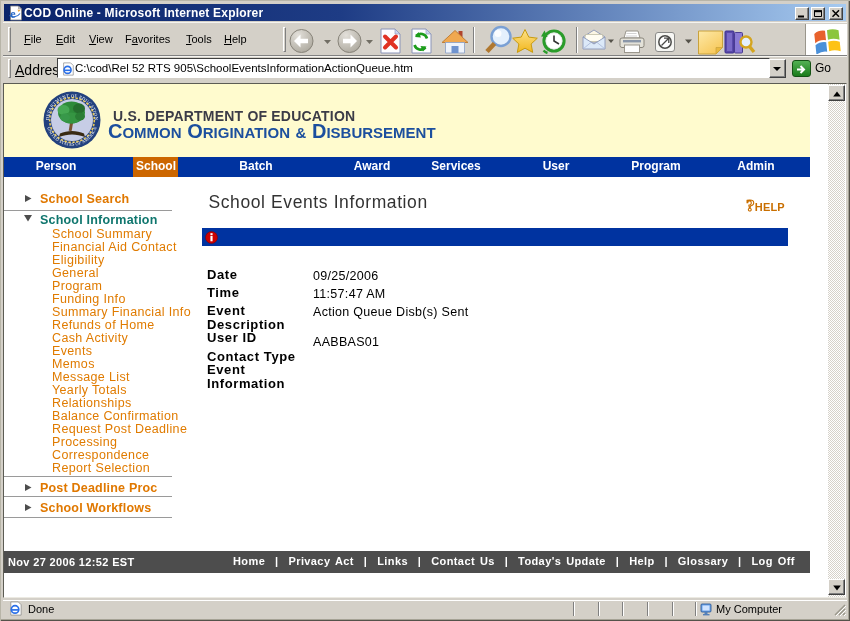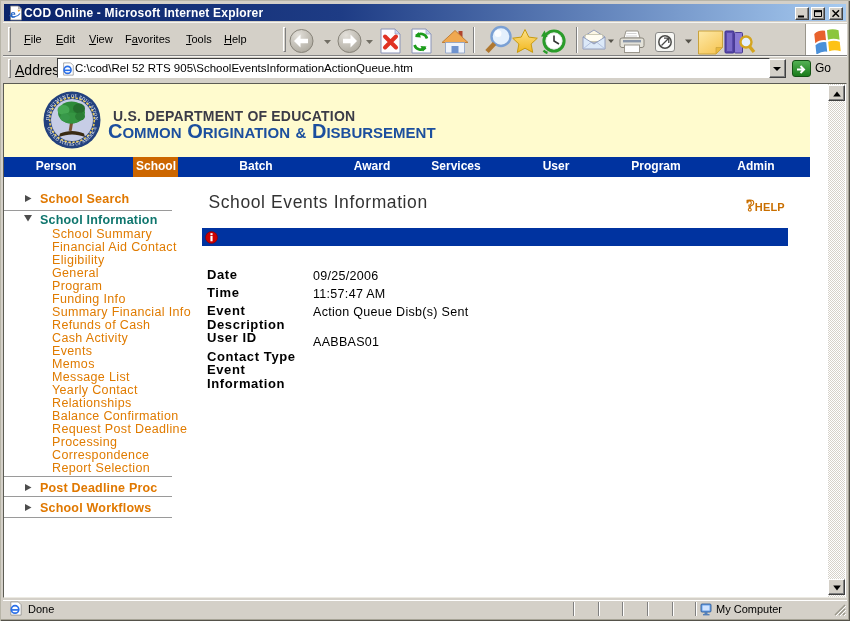--- a/index.html
+++ b/index.html
@@ -300,26 +300,26 @@
           <path d="M0 0h8L4 6.5z" fill="#4d4d4d"></path>
         </svg>
       <div class="shead sgray" style="top:128.5px">School Information</div>
       <div class="slink" style="top:142.5px">School Summary</div>
       <div class="slink" style="top:155.5px">Financial Aid Contact</div>
       <div class="slink" style="top:168.5px">Eligibility</div>
       <div class="slink" style="top:181.5px">General</div>
       <div class="slink" style="top:194.5px">Program</div>
       <div class="slink" style="top:207.5px">Funding Info</div>
       <div class="slink" style="top:220.5px">Summary Financial Info</div>
-      <div class="slink" style="top:233.5px">Refunds of Cash</div>
+      <div class="slink" style="top:233.5px">Refunds of Home</div>
       <div class="slink" style="top:246.5px">Cash Activity</div>
       <div class="slink" style="top:259.5px">Events</div>
       <div class="slink" style="top:272.5px">Memos</div>
       <div class="slink" style="top:285.5px">Message List</div>
-      <div class="slink" style="top:298.5px">Yearly Contact</div>
+      <div class="slink" style="top:298.5px">Yearly Totals</div>
       <div class="slink" style="top:311.5px">Relationships</div>
       <div class="slink" style="top:324.5px">Balance Confirmation</div>
       <div class="slink" style="top:337.5px">Request Post Deadline</div>
       <div class="slink" style="top:350.5px">Processing</div>
       <div class="slink" style="top:363.5px">Correspondence</div>
       <div class="slink" style="top:376.5px">Report Selection</div>
       <div class="ssep" style="top:392px"></div>
       <svg class="sarrow" style="top:400px" width="7" height="8">
           <path d="M0 0l6.5 3.5L0 7z" fill="#4d4d4d"></path>
         </svg>
@@ -343,20 +343,24 @@
       <div class="val" style="top:186px">09/25/2006</div>
       <div class="lbl" style="top:202px">Time</div>
       <div class="val" style="top:203.6px">11:57:47 AM</div>
       <div class="lbl" style="top:220.1px">Event<br>Description</div>
       <div class="val" style="top:222.2px">Action Queue Disb(s) Sent</div>
       <div class="lbl" style="top:247px">User ID</div>
       <div class="val" style="top:252.3px">AABBAS01</div>
       <div class="lbl" style="top:266.1px">Contact Type</div>
       <div class="lbl" style="top:279.1px">Event<br>Information</div>
 
+      <div id="footbar" class="abs">
+        <div id="foottime">Nov 27 2006 12:52 EST</div>
+        <div id="footlinks">Home&nbsp; | &nbsp;Privacy Act&nbsp; | &nbsp;Links&nbsp; | &nbsp;Contact Us&nbsp; | &nbsp;Today's Update&nbsp; | &nbsp;Help&nbsp; | &nbsp;Glossary&nbsp; | &nbsp;Log Off</div>
+      </div>
     </div>
     <div id="vscroll">
       <div class="sbtn" style="top:1px">
           <svg style="position:absolute;left:4px;top:5px" width="9" height="6">
             <path d="M4 0.5l3.8 5H0.2z" fill="#000"></path>
           </svg>
         </div>
       <div class="sbtn" style="top:495px">
           <svg style="position:absolute;left:4px;top:5px" width="9" height="6">
             <path d="M4 5.5L0.2 0.5h7.6z" fill="#000"></path>

